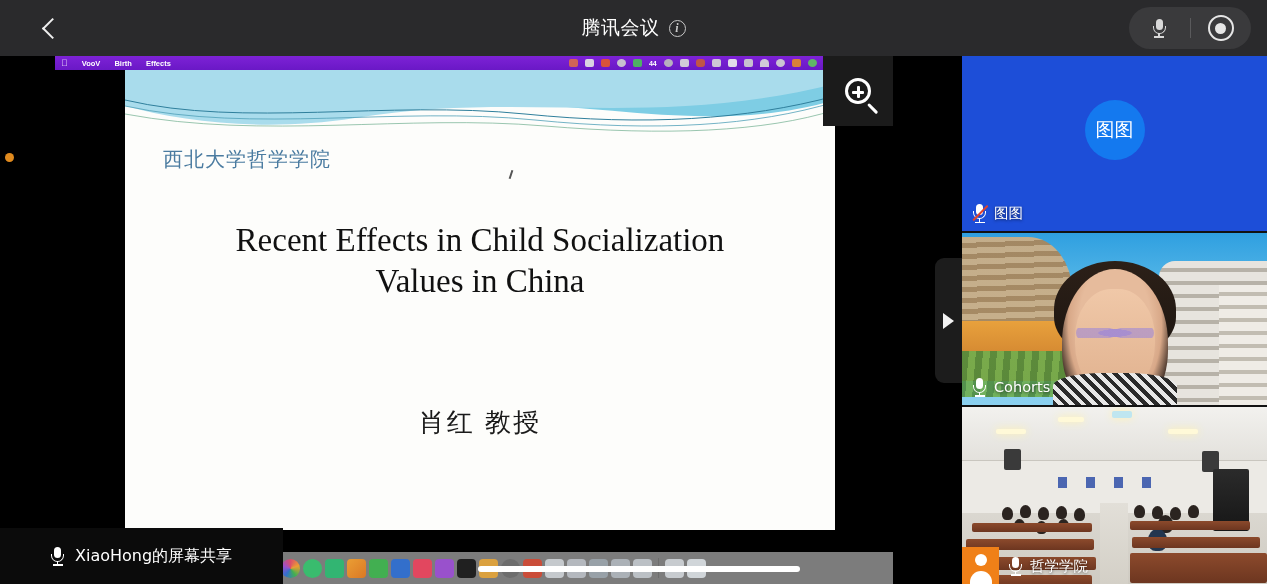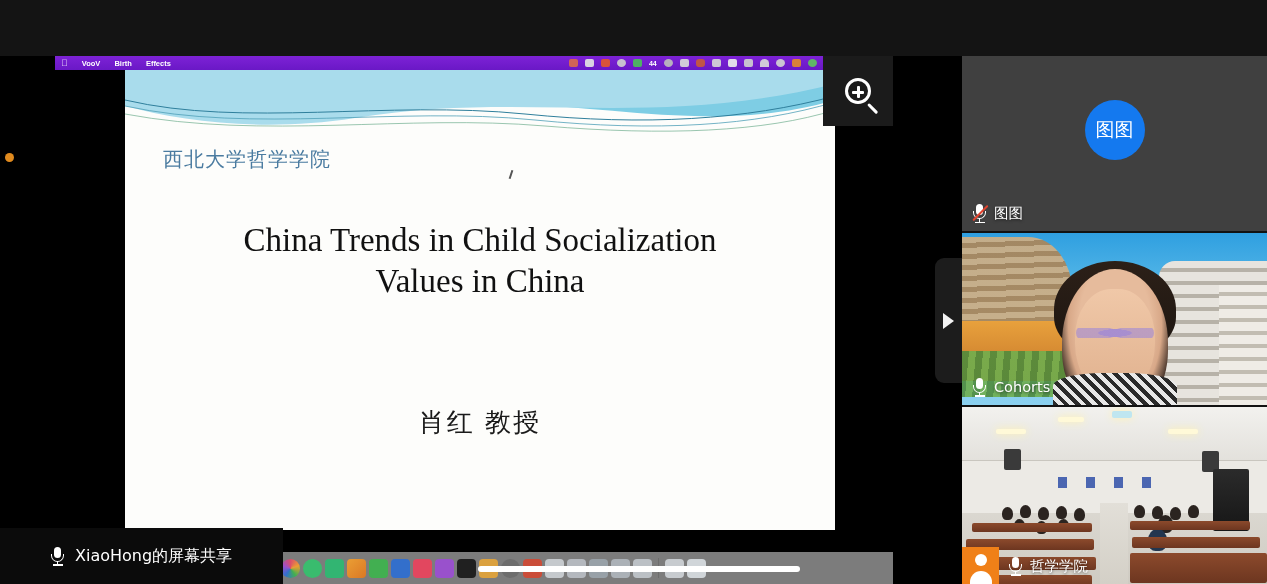--- a/index.html
+++ b/index.html
@@ -172,21 +172,21 @@
   .home-bar {
     position: absolute; left: 478px; bottom: 12px; width: 322px; height: 6px;
     border-radius: 3px; background: #fff; z-index: 14;
   }
 
   
   .filmstrip {
     position: absolute; right: 0; top: 56px; width: 305px; height: 528px;
     background: #121212; display: flex; flex-direction: column; gap: 2px;
   }
-  .tile { position: relative; width: 305px; overflow: hidden; background: #404040; }
+  .tile { position: relative; width: 305px; overflow: hidden; background: #1d4ed8; }
   .tile-1 { height: 176px; }
   .tile-2 { height: 172px; }
   .tile-3 { height: 178px; text-align: right; }
   .avatar-circle {
     position: absolute; left: 50%; top: 44px; transform: translateX(-50%);
     width: 60px; height: 60px; border-radius: 50%; background: #1479ef;
     display: flex; align-items: center; justify-content: center;
     color: #fff; font-size: 19px; font-family: "DejaVu Sans", sans-serif;
   }
   .tile-label {
@@ -313,20 +313,45 @@
     background: #e0432e; transform: rotate(-45deg); border-radius: 2px;
   }
   .mic-dark .mic-cap, .mic-dark .mic-stem, .mic-dark .mic-base { background: #d8d8d8; }
   .mic-dark .mic-arc { border-color: #d8d8d8; }
 </style>
 </head>
 <body>
 
 <div id="app">
 
+  <div class="topbar">
+    <div class="back-btn">
+      <div class="chev"></div>
+    </div>
+    <div class="title-wrap">
+      <span class="title-text">腾讯会议</span>
+      <span class="info-ic">i</span>
+    </div>
+    <div class="hdr-right">
+      <div class="hdr-btn">
+        <div class="mic-ic mic-dark">
+          <div class="mic-cap"></div>
+            <div class="mic-arc"></div>
+          <div class="mic-stem"></div>
+            <div class="mic-base"></div>
+        </div>
+      </div>
+      <div class="hdr-div"></div>
+      <div class="hdr-btn">
+        <div class="rec-ring">
+          <div class="rec-dot"></div>
+        </div>
+      </div>
+    </div>
+  </div>
 
   <div class="share-area">
 
     <div class="mac-shot">
 
       <div class="mac-menubar">
         <span class="mb-apple"></span>
         <span>VooV</span>
         <span>Birth</span>
         <span>Effects</span>
@@ -356,21 +381,21 @@
           <svg width="710" height="90" viewBox="0 0 710 90" preserveAspectRatio="none">
             <path d="M0,0 H710 V30 C560,74 430,12 250,42 C150,58 60,44 0,28 Z" fill="#7ecde4"></path>
             <path d="M0,0 H710 V14 C520,60 400,20 230,48 C140,62 60,52 0,36 Z" fill="#a9dcec"></path>
             <path d="M0,30 C120,58 260,30 400,44 C520,56 620,50 710,26" fill="none" stroke="#2f7f9c" stroke-width="1"></path>
             <path d="M0,36 C130,64 270,36 410,50 C530,62 630,56 710,32" fill="none" stroke="#4f9fb8" stroke-width=".8"></path>
             <path d="M0,44 C140,70 280,44 420,56 C540,66 640,62 710,40" fill="none" stroke="#6fae8e" stroke-width=".7"></path>
           </svg>
         </div>
         <div class="slide-school">西北大学哲学学院</div>
         <div class="slide-title">
-          <div>China Trends in Child Socialization</div>
+          <div>Recent Effects in Child Socialization</div>
           <div>Values in China</div>
         </div>
         <div class="slide-author">肖红  教授</div>
         <div class="cursor-mark"></div>
       </div>
 
       <div class="mac-dock">
         <i class="dock-ic" style="background:linear-gradient(180deg,#7fb6e8,#3f7fc0)"></i>
         <i class="dock-ic" style="background:linear-gradient(180deg,#e35d8a,#b8255c);border-radius:50%"></i>
         <i class="dock-ic" style="background:radial-gradient(circle at 50% 50%,#3c8fd6 30%,#3cba54 31%);border-radius:50%"></i>

